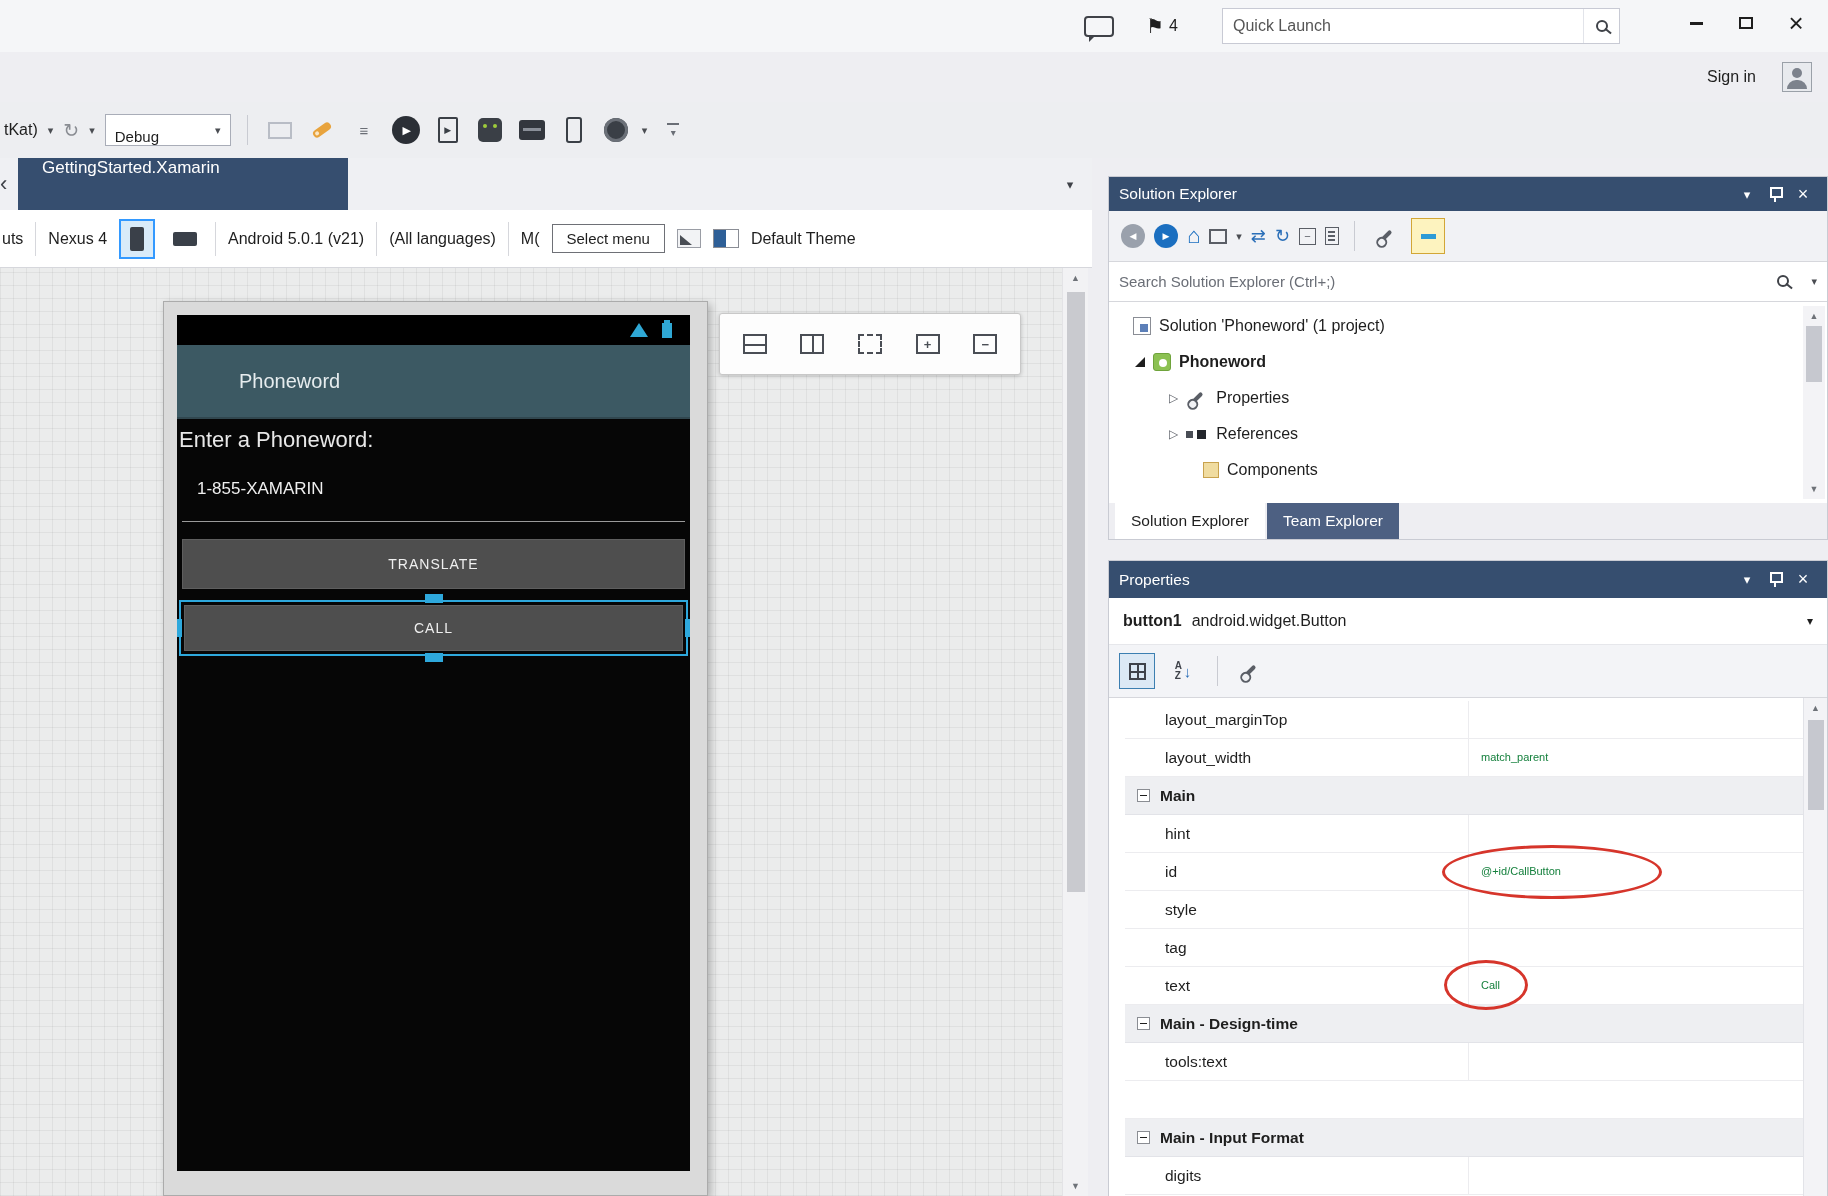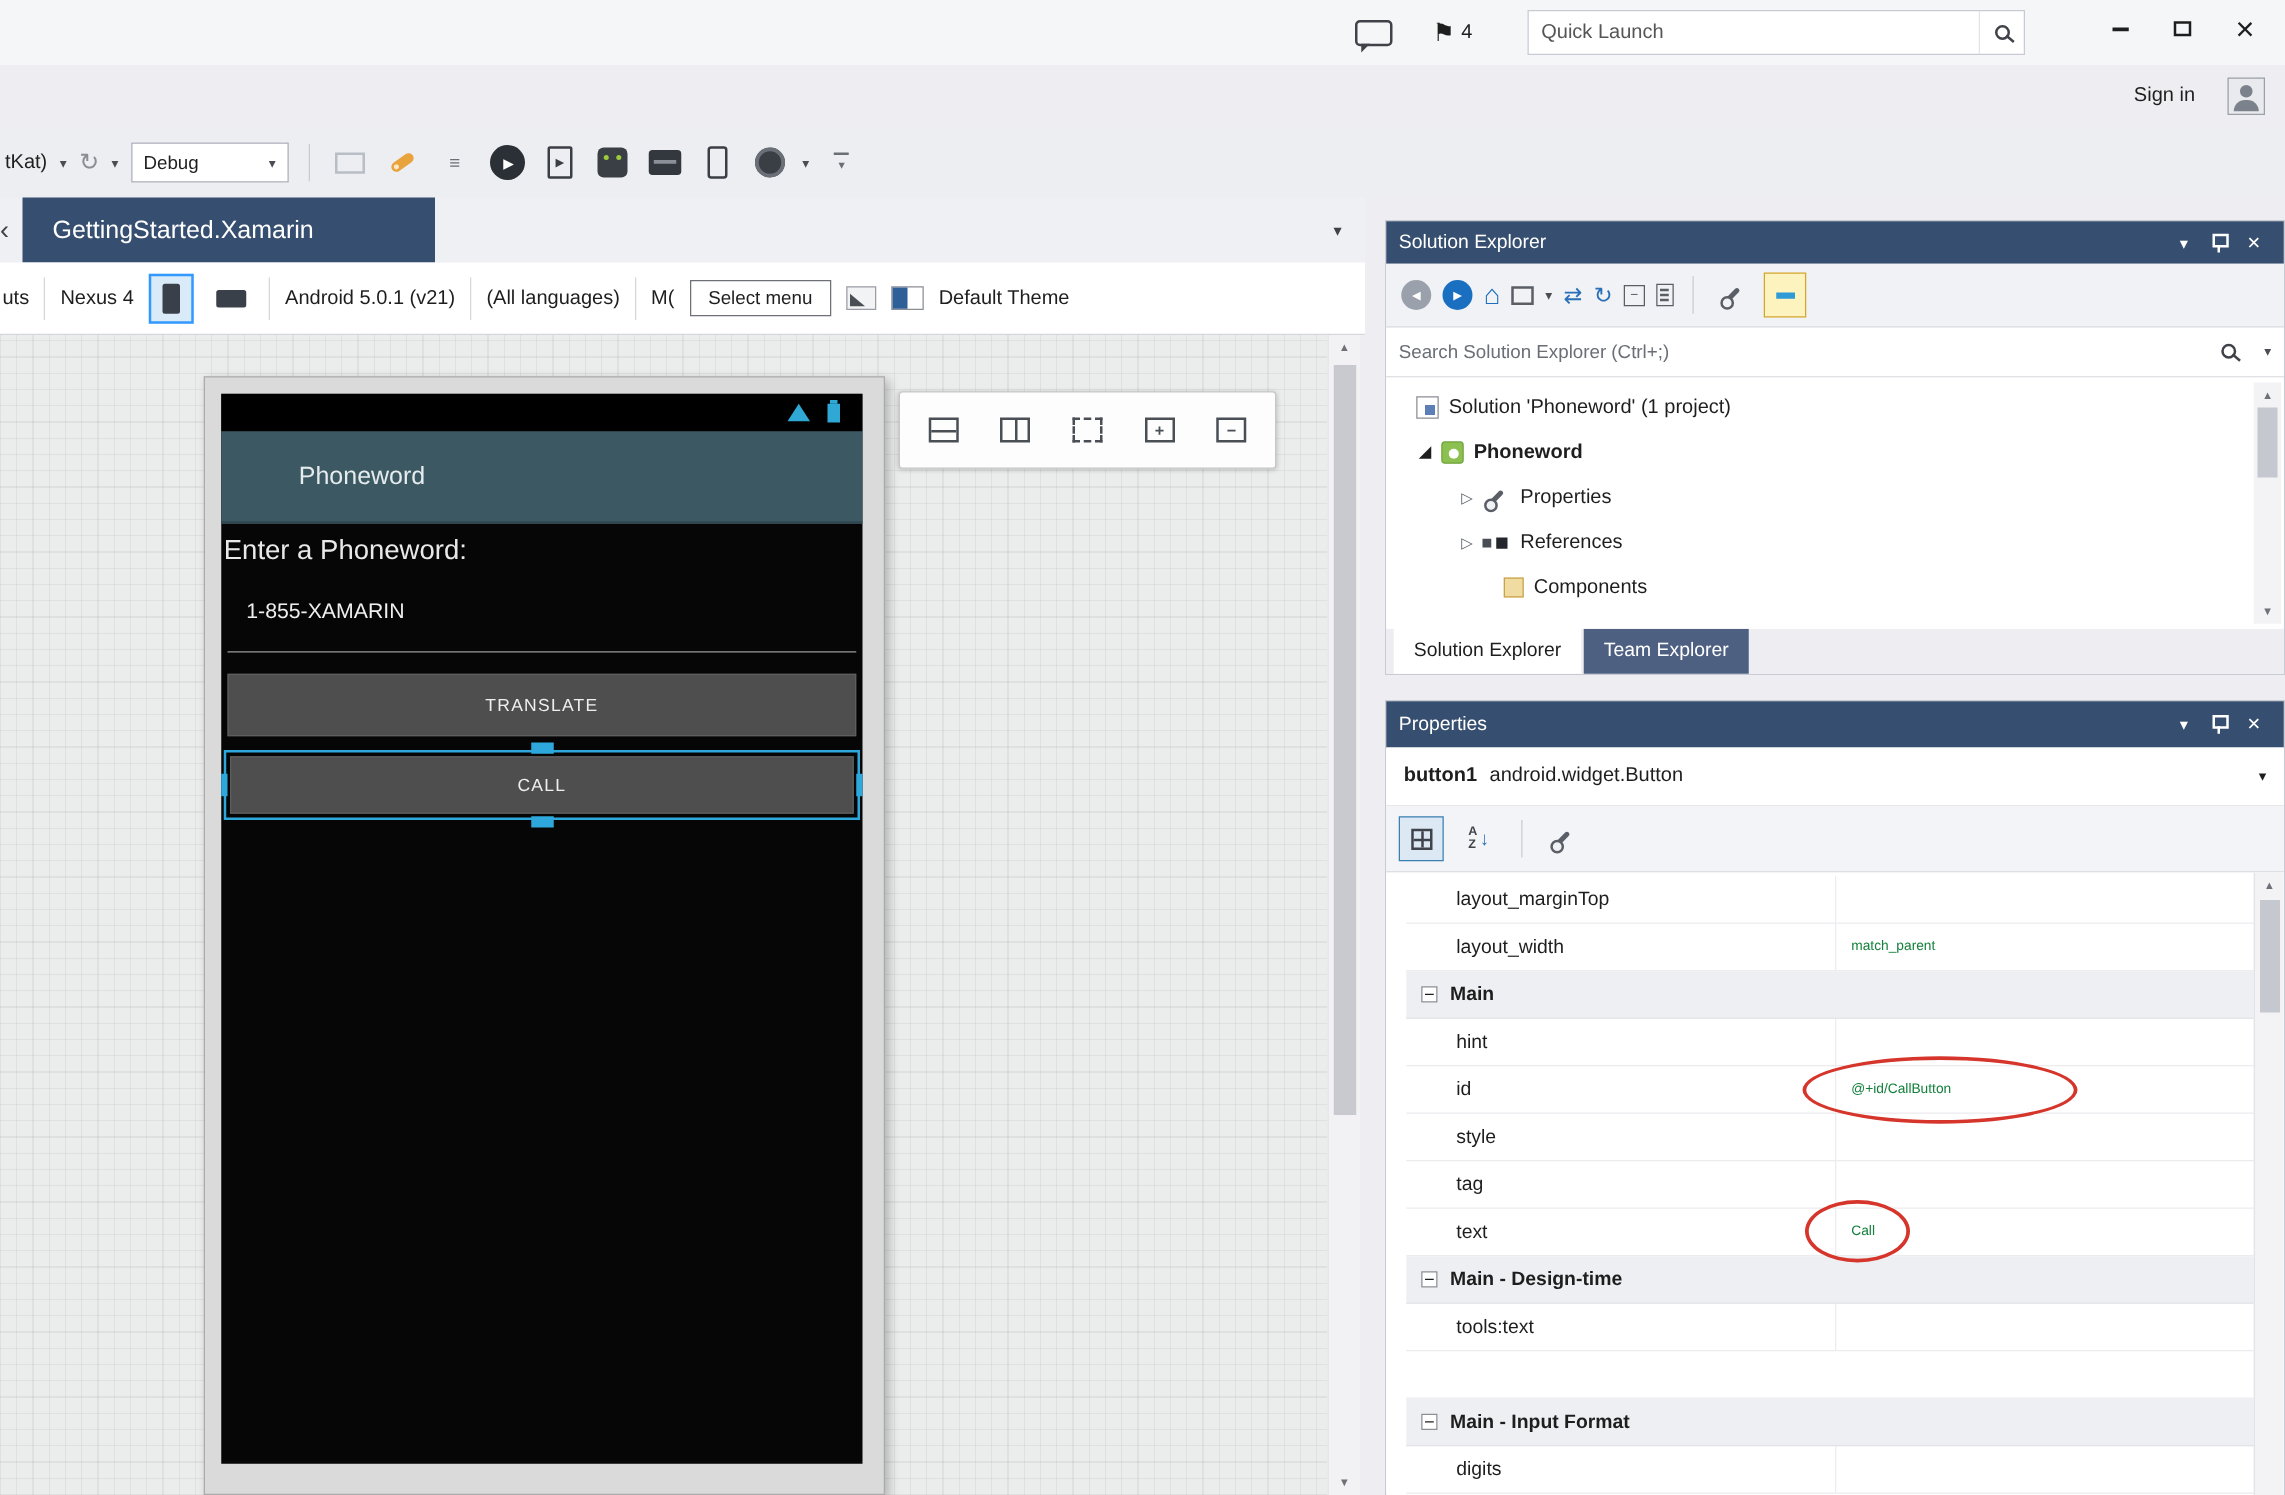--- a/index.html
+++ b/index.html
@@ -46,21 +46,21 @@
   .avatar{width:30px;height:30px;border:1px solid #9AA0A8;background:#E8EAEE;position:relative;}
   .avatar::before{content:"";position:absolute;left:9px;top:5px;width:10px;height:10px;border-radius:50%;background:#7C828C;}
   .avatar::after{content:"";position:absolute;left:4px;bottom:2px;width:20px;height:9px;border-radius:9px 9px 0 0;background:#7C828C;}
 
   
   #toolbar{left:0;top:102px;width:1828px;height:56px;background:#EDEEF1;display:flex;align-items:center;gap:10px;padding-left:4px;}
   .clip-label{font-size:16px;}
   .caret{font-size:11px;color:#4A4D52;}
   .vsep{width:1px;height:30px;background:#C9CBD2;margin:0 6px;}
   .sync{font-size:19px;color:#8A8D93;}
-  #debug-combo{width:126px;height:32px;background:#fff;border:1px solid #A9ADB8;display:flex;align-items:center;}
+  #debug-combo{width:126px;height:32px;background:#fff;border:1px solid #A9ADB8;display:flex;align-items:flex-end;}
   #debug-combo .lbl{flex:1;padding-left:9px;font-size:15px;}
   #debug-combo .dd{width:24px;height:100%;display:flex;align-items:center;justify-content:center;}
   .tbi{width:32px;height:32px;display:flex;align-items:center;justify-content:center;position:relative;}
   .ic-deploy{width:24px;height:17px;border:2px solid #B9BDC6;}
   .ic-key{width:20px;height:8px;background:#E8A33D;border-radius:4px;transform:rotate(-35deg);position:relative;}
   .ic-key::before{content:"";position:absolute;left:2px;top:2px;width:4px;height:4px;border-radius:50%;background:#FBE7C5;}
   .ic-lines{font-size:15px;color:#6A6E76;}
   .ic-run{width:28px;height:28px;border-radius:50%;background:#2B2F36;display:flex;align-items:center;justify-content:center;color:#fff;font-size:11px;padding-left:2px;}
   .ic-devrun{width:20px;height:26px;border:2px solid #3A3F46;border-radius:2px;display:flex;align-items:center;justify-content:center;font-size:9px;color:#3A3F46;}
   .ic-droid{width:24px;height:24px;background:#3A3F46;border-radius:5px;position:relative;}
@@ -70,21 +70,21 @@
   .ic-shot::after{content:"";position:absolute;left:4px;top:8px;width:18px;height:3px;background:#8A8F98;}
   .ic-phone{width:16px;height:26px;border:2px solid #3A3F46;border-radius:3px;}
   .ic-orb{width:24px;height:24px;border-radius:50%;background:#3A3F46;box-shadow:inset 0 0 0 3px #6B7078;}
   .ic-ovf{display:flex;flex-direction:column;align-items:center;gap:2px;}
   .ic-ovf .bar{width:12px;height:2px;background:#6A6E76;}
   .ic-ovf .g-caret{font-size:10px;color:#6A6E76;}
 
   
   #tabstrip{left:0;top:158px;width:1092px;height:52px;background:#EFF0F3;display:flex;align-items:stretch;}
   .tab-scroll{width:14px;display:flex;align-items:center;font-size:22px;color:#3F4248;}
-  #active-tab{margin-left:4px;min-width:330px;background:#364E6F;color:#fff;font-size:20px;display:flex;align-items:center;padding:0 24px;}
+  #active-tab{margin-left:4px;min-width:330px;background:#364E6F;color:#fff;font-size:17px;display:flex;align-items:flex-start;padding:0 24px;}
   .tab-dd{margin-left:auto;width:44px;display:flex;align-items:center;justify-content:center;color:#3F4248;font-size:13px;}
 
   
   #designerbar{left:0;top:210px;width:1092px;height:58px;background:#fff;border-bottom:1px solid #D6D7DC;display:flex;align-items:center;gap:12px;padding-left:2px;font-size:16px;}
   .db-sep{width:1px;height:34px;background:#D6D7DC;}
   .orient-btn{width:36px;height:40px;display:flex;align-items:center;justify-content:center;}
   .orient-btn.sel{border:2px solid #3399FF;background:#D9EBF9;}
   .ph-glyph{width:14px;height:24px;background:#3A4049;border-radius:2px;}
   .ph-glyph.land{width:24px;height:14px;}
   #select-menu{border:1px solid #6E7076;background:#fff;padding:5px 14px;font-size:15px;}

